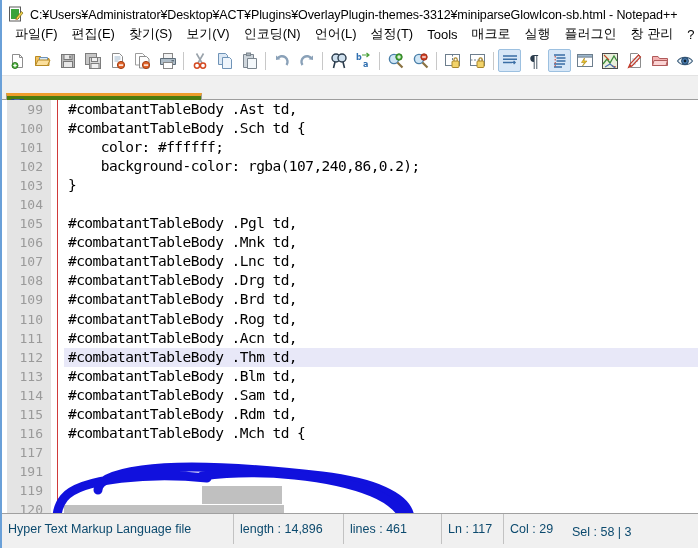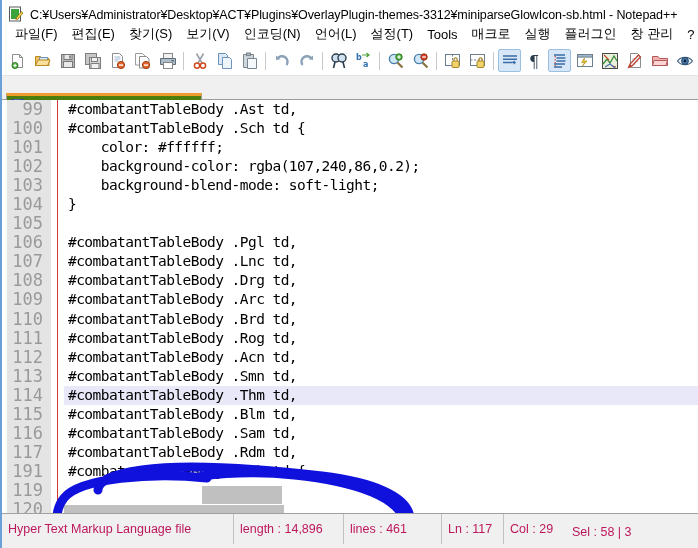--- a/index.html
+++ b/index.html
@@ -158,21 +158,21 @@
     position: relative;
     z-index: 2;
   }
   #gutter .ln {
     height: 19.05px;
     line-height: 19.05px;
     text-align: right;
     padding-right: 8px;
     box-sizing: border-box;
     font-family: "DejaVu Sans Mono", monospace;
-    font-size: 17px;
+    font-size: 13px;
     color: #9a9a9a;
   }
   #fold-col {
     width: 12px;
     background: #ffffff;
     flex: 0 0 auto;
     border-left: 1px solid #ffffff;
     position: relative;
     z-index: 2;
   }
@@ -214,21 +214,21 @@
   }
 
   
   #status-bar {
     height: 30px;
     background: #f0f0f0;
     display: flex;
     align-items: center;
     box-sizing: border-box;
     font-size: 12.5px;
-    color: #be185d;
+    color: #0c4a6e;
   }
   .sb-cell {
     height: 30px;
     display: flex;
     align-items: center;
     padding: 0 6px;
     box-sizing: border-box;
     border-right: 1px solid #c2c2c2;
     white-space: nowrap;
   }
@@ -533,31 +533,29 @@
 
     <div id="fold-col">
       <div class="bookmark-line"></div>
     </div>
 
     <div id="code-col">
       <div class="code-line">#combatantTableBody .Ast td,</div>
       <div class="code-line">#combatantTableBody .Sch td {</div>
       <div class="code-line">    color: #ffffff;</div>
       <div class="code-line">    background-color: rgba(107,240,86,0.2);</div>
-      <div class="code-line">    background-blend-mode: soft-light;</div>
       <div class="code-line">}</div>
       <div class="code-line"></div>
       <div class="code-line">#combatantTableBody .Pgl td,</div>
+      <div class="code-line">#combatantTableBody .Mnk td,</div>
       <div class="code-line">#combatantTableBody .Lnc td,</div>
       <div class="code-line">#combatantTableBody .Drg td,</div>
-      <div class="code-line">#combatantTableBody .Arc td,</div>
       <div class="code-line">#combatantTableBody .Brd td,</div>
       <div class="code-line">#combatantTableBody .Rog td,</div>
       <div class="code-line">#combatantTableBody .Acn td,</div>
-      <div class="code-line">#combatantTableBody .Smn td,</div>
       <div class="code-line current-line">#combatantTableBody .Thm td,</div>
       <div class="code-line">#combatantTableBody .Blm td,</div>
       <div class="code-line">#combatantTableBody .Sam td,</div>
       <div class="code-line">#combatantTableBody .Rdm td,</div>
       <div class="code-line">#combatantTableBody .Mch td {</div>
 
     </div>
 
     <svg id="selection-overlay" style="position:absolute;left:0;top:0;width:698px;height:413px;pointer-events:none;z-index:1;mix-blend-mode:multiply">
       <rect x="200" y="386" width="80" height="18" fill="#c0c0c0"></rect>

